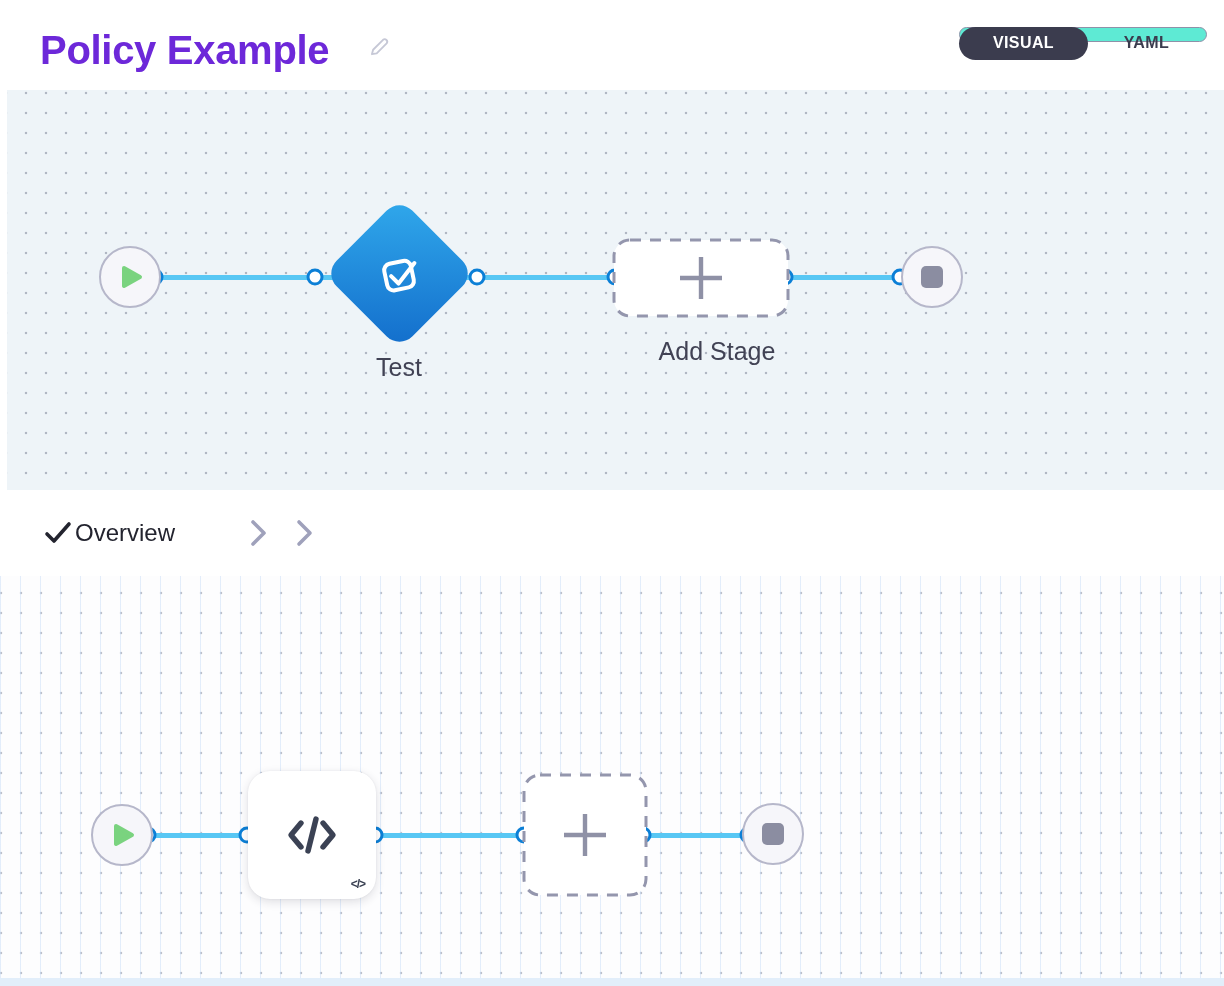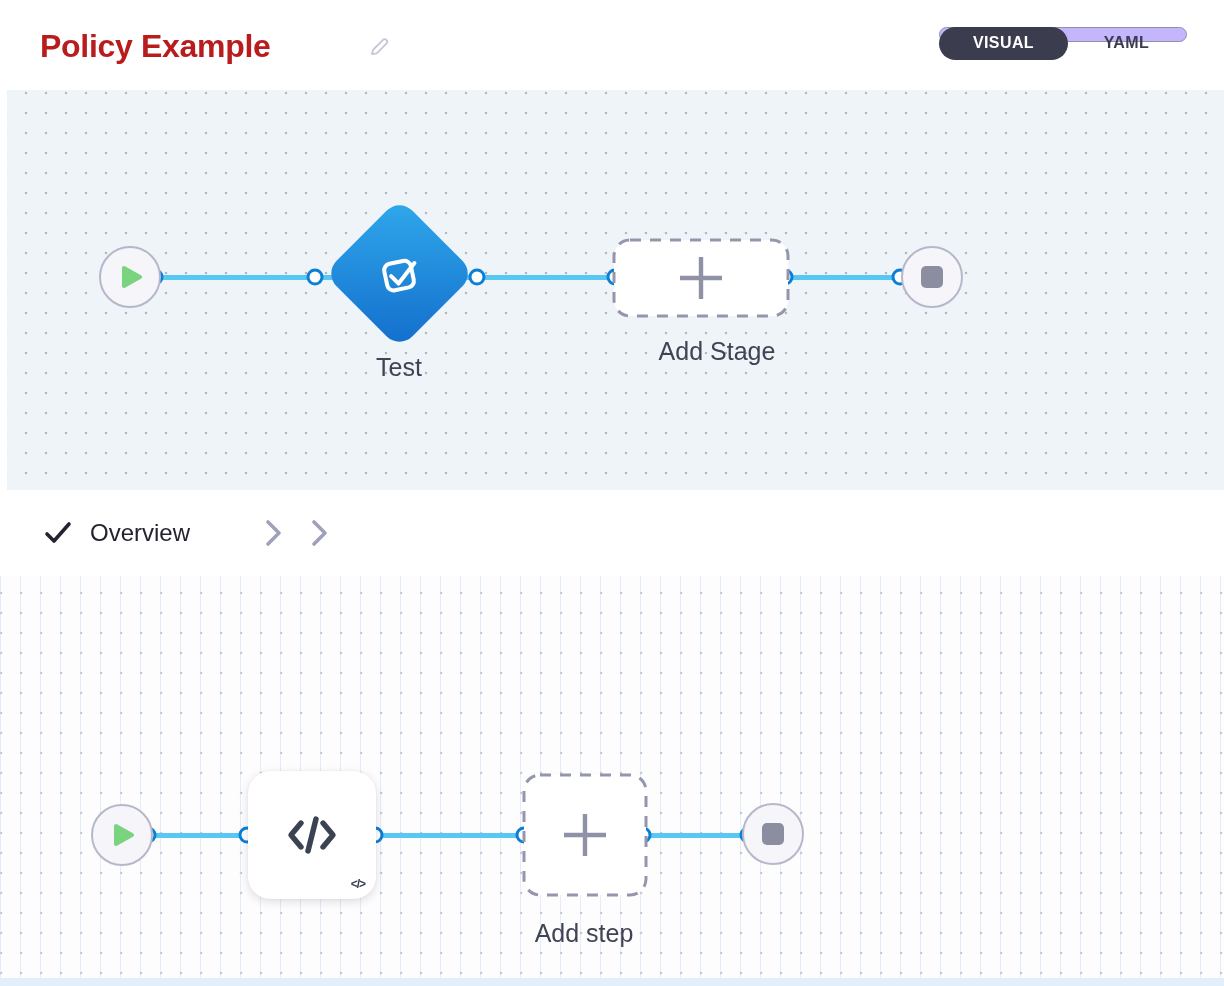--- a/index.html
+++ b/index.html
@@ -1,26 +1,26 @@
 <!DOCTYPE html>
 <html><head>
 <meta charset="utf-8">
 <style>
   * { margin:0; padding:0; box-sizing:border-box; }
   html,body { width:1224px; height:986px; overflow:hidden; background:#fff;
               font-family:"Liberation Sans", sans-serif; }
 
   
   .header { position:relative; width:1224px; height:90px; background:#fff; }
-  .page-title { position:absolute; left:40px; top:28px; font-size:32px; font-weight:700;
-                color:#b91c1c; letter-spacing:-0.3px; }
+  .page-title { position:absolute; left:40px; top:28px; font-size:40px; font-weight:700;
+                color:#6d28d9; letter-spacing:-0.3px; }
   .edit-btn { position:absolute; left:366px; top:36px; width:26px; height:26px;
               cursor:pointer; display:flex; align-items:center; justify-content:center; }
-  .view-toggle { position:absolute; right:37px; top:27px; width:248px; height:15px;
-                 border:1.5px solid #8f91a8; border-radius:16px; background:#c4b5fd; }
+  .view-toggle { position:absolute; right:17px; top:27px; width:248px; height:15px;
+                 border:1.5px solid #8f91a8; border-radius:16px; background:#5eead4; }
   .view-toggle .seg-visual { position:absolute; left:-1px; top:-1.5px; width:129px; height:33px;
                  background:#3b3c4e; border-radius:17px; color:#fff;
                  display:flex; align-items:center; justify-content:center;
                  font-size:16px; font-weight:700; letter-spacing:0.4px; cursor:pointer; }
   .view-toggle .seg-yaml { position:absolute; right:0; top:0; width:119px; height:29px;
                  color:#3b3c4e; display:flex; align-items:center; justify-content:center;
                  font-size:16px; font-weight:700; letter-spacing:0.4px; cursor:pointer; }
 
   
   .canvas-stage { position:relative; width:1220px; height:400px;
@@ -62,21 +62,21 @@
                box-shadow:0 3px 10px rgba(40,41,61,0.14), 0 0 2px rgba(40,41,61,0.08);
                display:flex; align-items:center; justify-content:center; cursor:pointer; }
   .echo-badge { position:absolute; right:11px; bottom:8px; font-size:12px; font-weight:700;
                 color:#394052; letter-spacing:-1px; }
 
   
   .tab-bar { position:relative; width:1224px; height:86px; background:#fff;
              display:flex; align-items:center; }
   .tab { display:flex; align-items:center; cursor:pointer; height:100%; position:relative; }
   .tab-label { font-size:24px; color:#23242f; }
-  .tab-overview { margin-left:43px; gap:17px; }
+  .tab-overview { margin-left:43px; gap:2px; }
   .tab-execution { margin-left:30px; padding:0 45px; gap:15px; }
   .tab-execution .tab-label { font-weight:700; }
   .tab-advanced { margin-left:80px; gap:17px; }
   .tab-chevron { margin-left:75px; display:flex; }
   .tab-chevron-2 { margin-left:28px; display:flex; }
   .active-underline { position:absolute; left:0; bottom:0; width:100%; height:5px;
                       background:#0278d5; }
 </style>
 </head>
 <body>
@@ -198,20 +198,19 @@
 
   <div class="dashed-box" style="left:522px; top:197px;">
     <svg width="126" height="124">
       <rect x="2" y="2" width="122" height="120" rx="16" fill="#ffffff" stroke="#9496ad" stroke-width="3" stroke-dasharray="11 9"></rect>
       <g stroke="#8f91a6" stroke-width="4.4">
         <line x1="63" y1="41" x2="63" y2="83"></line>
         <line x1="42" y1="62" x2="84" y2="62"></line>
       </g>
     </svg>
   </div>
-  <div class="node-label" style="left:474px; top:343px;">Add step</div>
 
   <div class="node-circle" style="left:742px; top:227px;">
     <span class="stop-square"></span>
   </div>
 </div>
 
 <div class="bottom-strip"></div>
 
 </body></html>

